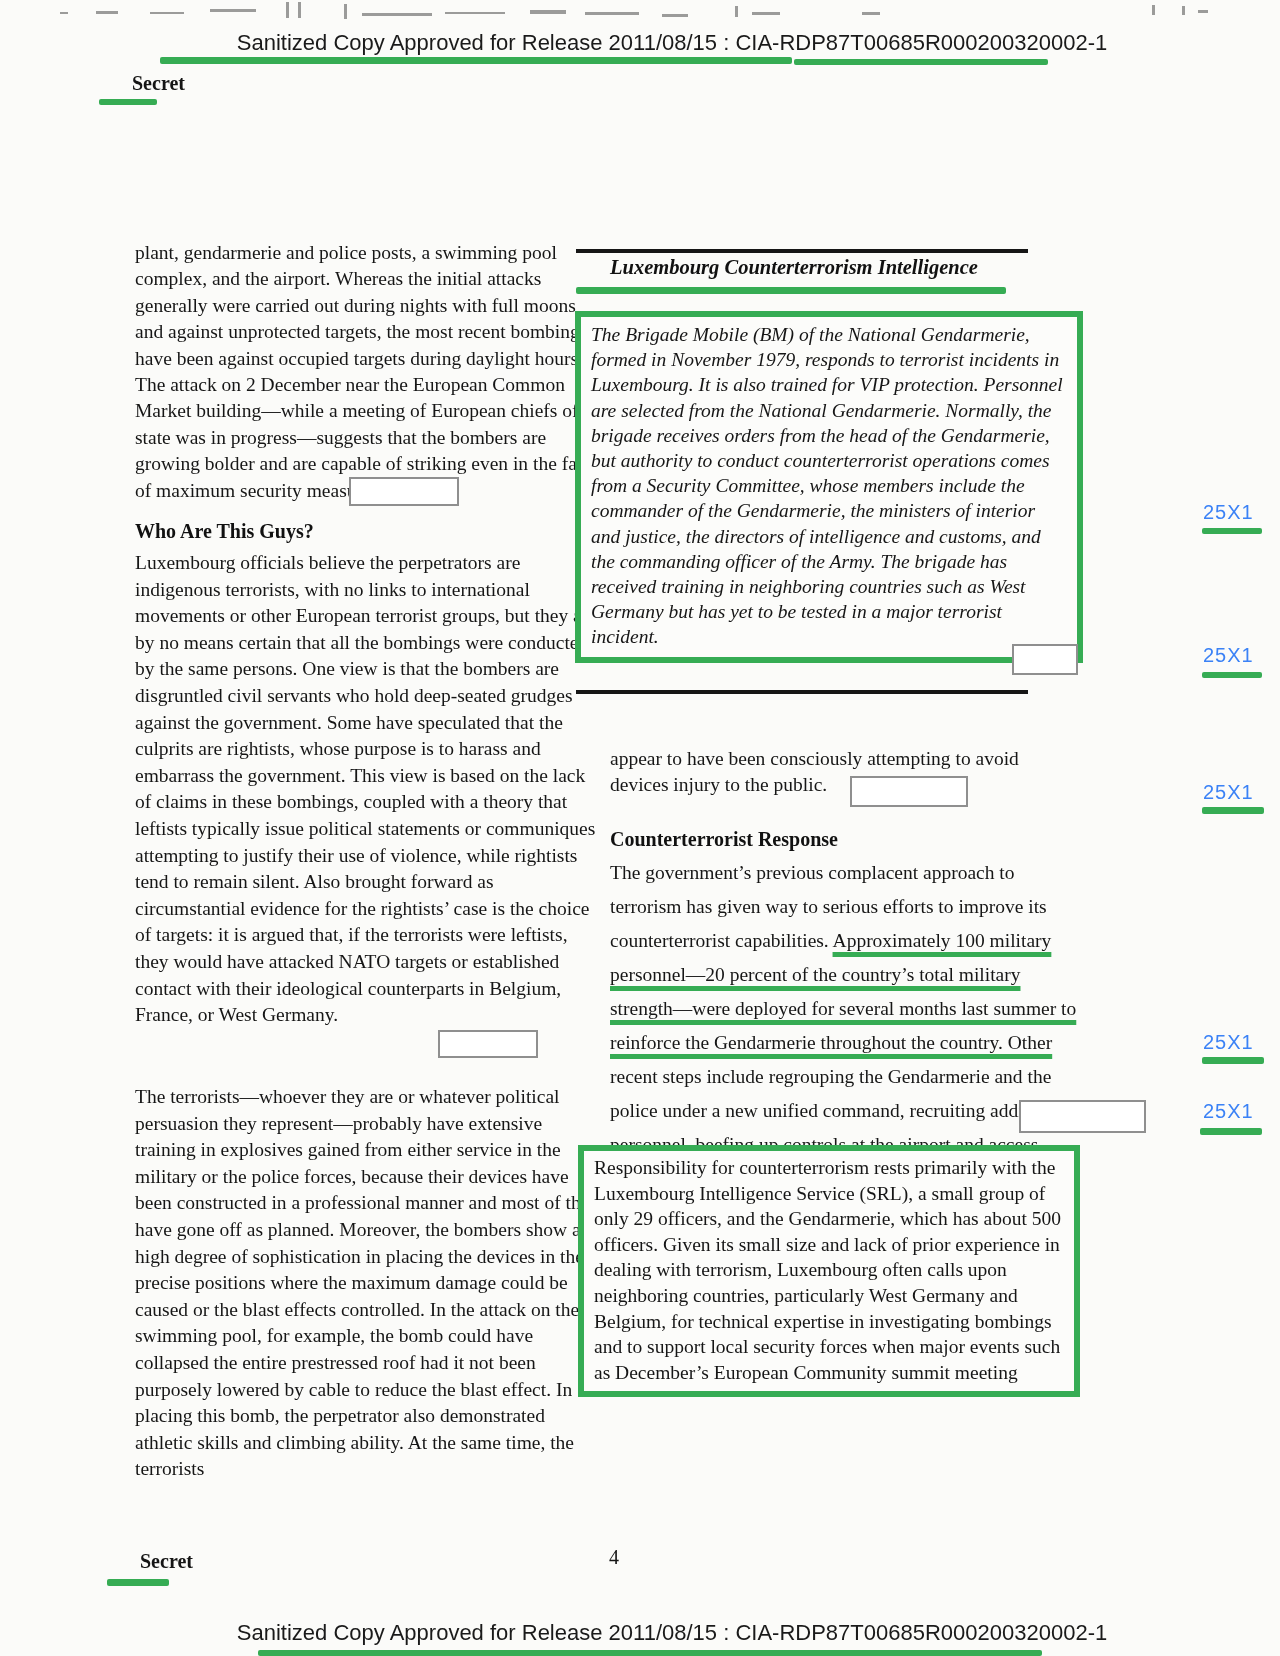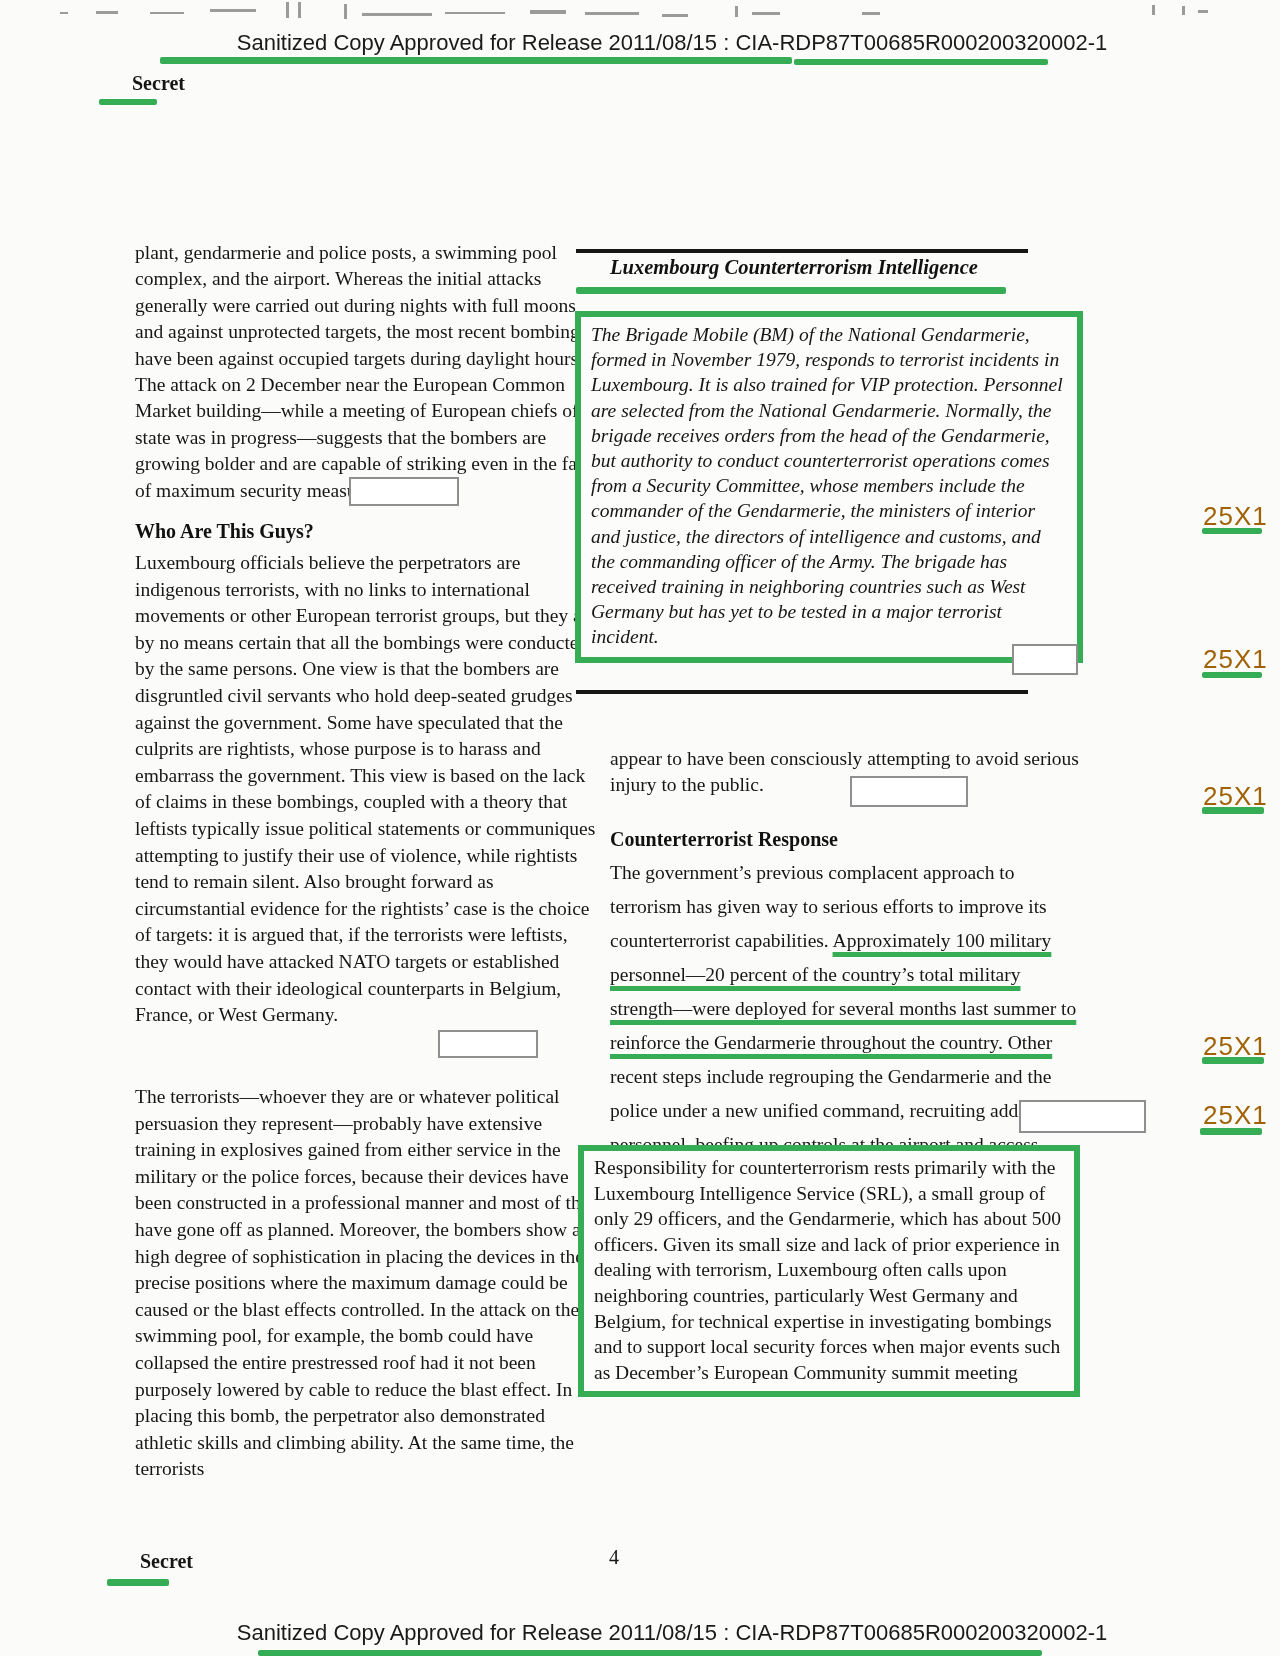--- a/index.html
+++ b/index.html
@@ -14,21 +14,21 @@
   .serif{font-family:"Liberation Serif", serif;}
   .greenbar{position:absolute;background:#36ac54;border-radius:2px;}
   .blackrule{position:absolute;background:#161616;}
   .body-text{font-size:19.5px;line-height:26.4px;text-align:left;color:#161616;}
   .heading{font-weight:bold;font-size:20px;color:#111;}
   .redaction{position:absolute;background:#ffffff;border:2px solid #8f8f8f;box-sizing:border-box;}
   .greenbox{
     position:absolute;border:6px solid #36ac54;background:#fcfcfa;
     box-sizing:border-box;padding:5px 10px 7px 10px;
   }
-  .margin-label{position:absolute;left:1203px;font-size:26px;color:#a16207;letter-spacing:1px;}
+  .margin-label{position:absolute;left:1203px;font-size:20px;color:#3b82f6;letter-spacing:1px;}
   .u-green{
     text-decoration-line:underline;
     text-decoration-color:#36ac54;
     text-decoration-thickness:5px;
     text-underline-offset:5px;
   }
   .speck{position:absolute;background:#4c4c4c;opacity:.55;}
 </style>
 </head>
 <body>
@@ -73,21 +73,21 @@
 <div class="blackrule" style="left:576px;top:249px;width:452px;height:4px;"></div>
 <div class="abs" style="left:578px;top:256px;font-weight:bold;font-style:italic;font-size:20.5px;color:#111;">Luxembourg Counterterrorism Intelligence</div>
 <div class="greenbar" style="left:576px;top:287px;width:430px;height:7px;"></div>
 
 <div class="greenbox" style="left:575px;top:311px;width:508px;">
   <div class="body-text" style="font-style:italic;line-height:25.2px;font-size:19.5px;">The Brigade Mobile (BM) of the National Gendarmerie, formed in November 1979, responds to terrorist incidents in Luxembourg. It is also trained for VIP protection. Personnel are selected from the National Gendarmerie. Normally, the brigade receives orders from the head of the Gendarmerie, but authority to conduct counterterrorist operations comes from a Security Committee, whose members include the commander of the Gendarmerie, the ministers of interior and justice, the directors of intelligence and customs, and the commanding officer of the Army. The brigade has received training in neighboring countries such as West Germany but has yet to be tested in a major terrorist incident.</div>
 </div>
 <div class="redaction" style="left:1012px;top:644px;width:66px;height:31px;"></div>
 <div class="blackrule" style="left:576px;top:690px;width:452px;height:4px;"></div>
 
-<div class="abs body-text" style="left:578px;top:746px;width:470px;">appear to have been consciously attempting to avoid serious injury to the public.</div>
+<div class="abs body-text" style="left:578px;top:746px;width:470px;">appear to have been consciously attempting to avoid devices injury to the public.</div>
 <div class="redaction" style="left:850px;top:776px;width:118px;height:31px;"></div>
 
 <div class="abs heading" style="left:578px;top:828px;">Counterterrorist Response</div>
 <div class="abs body-text" style="left:578px;top:856px;width:473px;line-height:34px;">
   <span>The government’s previous complacent approach to terrorism has given way to serious efforts to improve its counterterrorist capabilities. </span><span class="u-green">Approximately 100 military personnel—20 percent of the country’s total military strength—were deployed for several months last summer to reinforce the Gendarmerie throughout the country. Other</span><span> recent steps include regrouping the Gendarmerie and the police under a new unified command, recruiting additional personnel, beefing up controls at the airport and access roads, and offering substantial monetary rewards for information.</span>
 </div>
 <div class="redaction" style="left:1019px;top:1100px;width:127px;height:33px;"></div>
 
 <div class="greenbox" style="left:578px;top:1145px;width:502px;padding:4px 10px 6px 10px;">
   <div class="body-text" style="line-height:25.6px;font-size:19.5px;">Responsibility for counterterrorism rests primarily with the Luxembourg Intelligence Service (SRL), a small group of only 29 officers, and the Gendarmerie, which has about 500 officers. Given its small size and lack of prior experience in dealing with terrorism, Luxembourg often calls upon neighboring countries, particularly West Germany and Belgium, for technical expertise in investigating bombings and to support local security forces when major events such as December’s European Community summit meeting</div>

